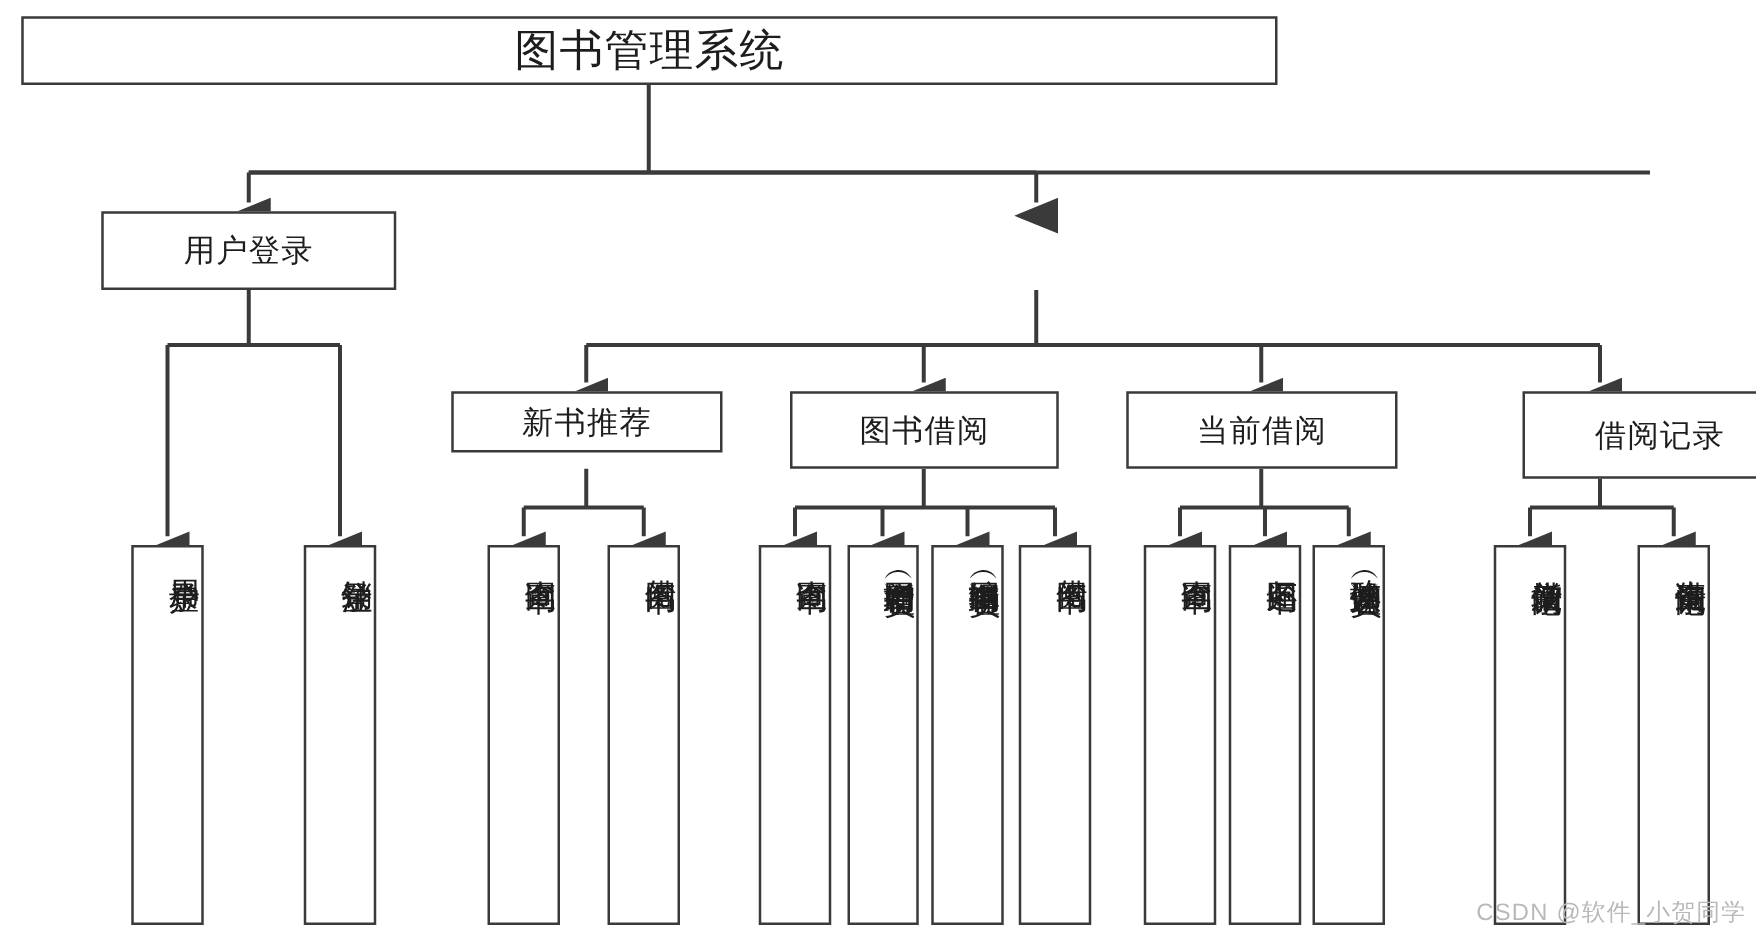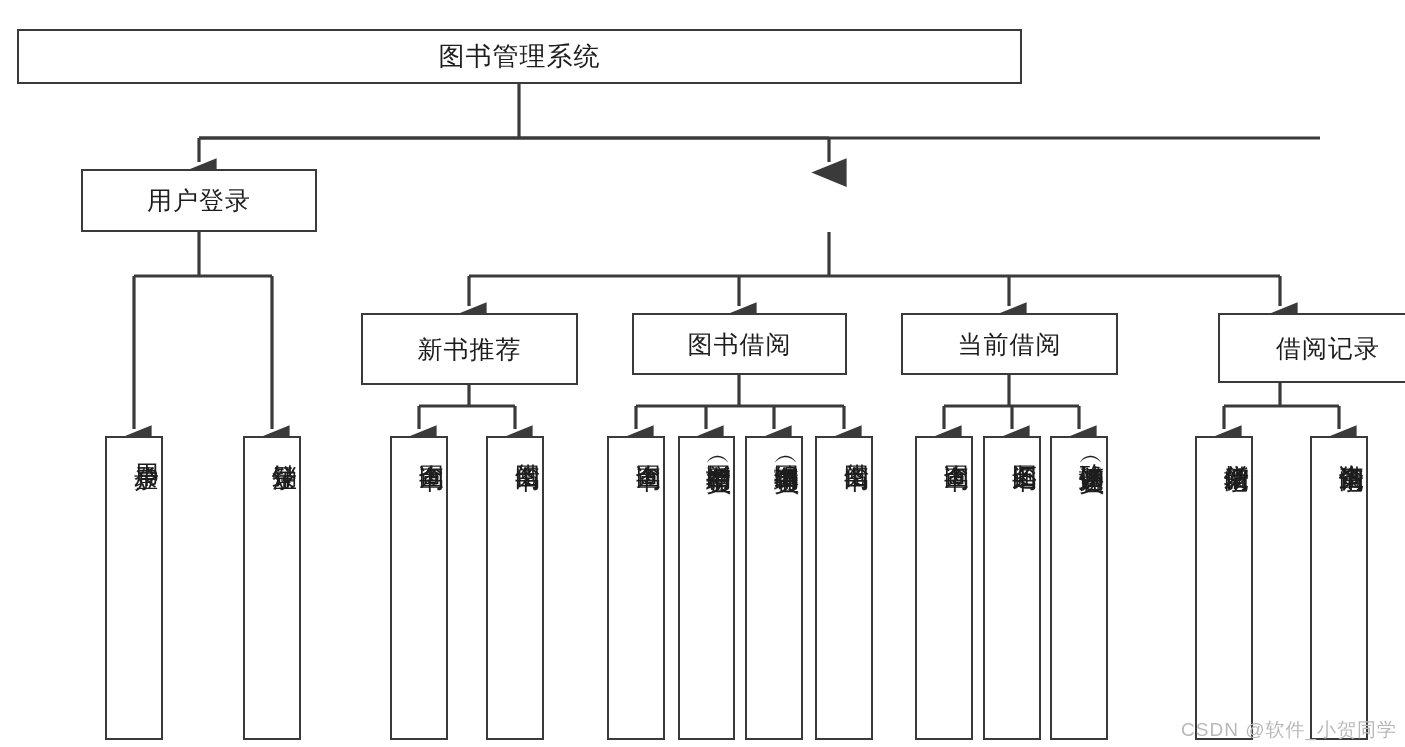--- a/index.html
+++ b/index.html
@@ -17,21 +17,21 @@
     position:absolute;
     box-sizing:border-box;
     background:#ffffff;
     border:2.5px solid #3a3a3a;
     display:flex;
     align-items:center;
     justify-content:center;
     color:#1d1d1d;
   }
   .node.horiz{ font-size:25px; letter-spacing:1px; }
-  .node.root{ font-size:26px;margin-top:16px; }
+  .node.root{ font-size:35px; }
   .node.leaf{
     font-size:25px;
     writing-mode:vertical-rl;
     text-orientation:upright;
     align-items:flex-start;
     justify-content:flex-start;
     padding-top:6px;
     line-height:1.12;
     letter-spacing:1px;
   }
@@ -106,21 +106,21 @@
       <path d="M1224,406 L1339,406"></path>
       <path d="M1224,406 L1224,429" marker-end="url(#arrow)"></path>
       <path d="M1339,406 L1339,429" marker-end="url(#arrow)"></path>
     </g>
   </svg>
 
   <div class="node root horiz" style="left:17px;top:13px;width:1005px;height:55px;">图书管理系统</div>
 
   <div class="node horiz" style="left:81px;top:169px;width:236px;height:63px;">用户登录</div>
 
-  <div class="node horiz" style="left:361px;top:313px;width:217px;height:72px;">新书推荐</div>
+  <div class="node horiz" style="left:361px;top:313px;width:217px;height:49px;">新书推荐</div>
   <div class="node horiz" style="left:901px;top:313px;width:217px;height:62px;">当前借阅</div>
   <div class="node horiz" style="left:632px;top:313px;width:215px;height:62px;">图书借阅</div>
   <div class="node horiz" style="left:1218px;top:313px;width:220px;height:70px;">借阅记录</div>
 
   <div class="node leaf" style="left:105px;top:436px;width:58px;height:304px;">
     <span class="vtxt">用户登录</span>
   </div>
   <div class="node leaf" style="left:243px;top:436px;width:58px;height:304px;">
     <span class="vtxt">注销登录</span>
   </div>

